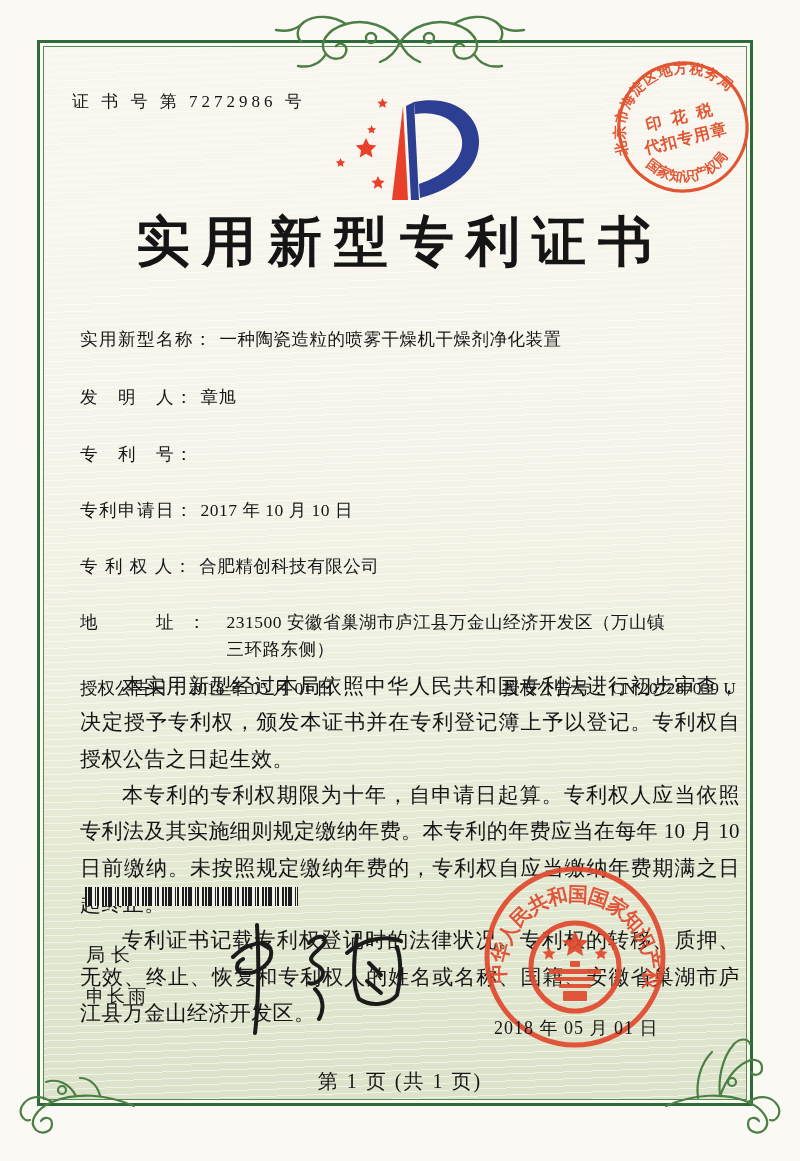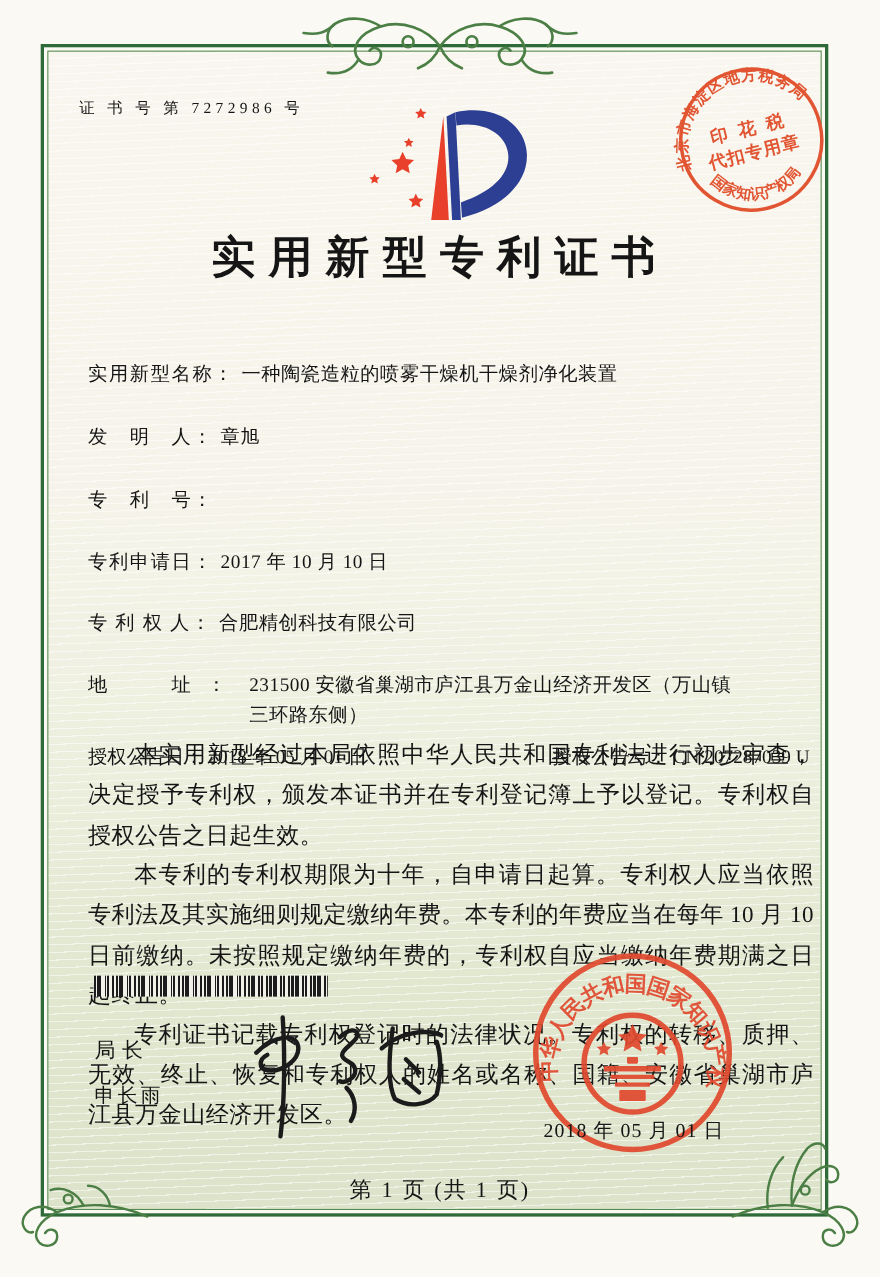--- a/index.html
+++ b/index.html
@@ -17,25 +17,25 @@
   .frame-inner{
     position:absolute;left:3px;top:3px;right:3px;bottom:3px;
     border:1px solid #578a4e;
     background:
       repeating-linear-gradient(178deg, rgba(255,255,255,0) 0 6px, rgba(255,255,255,.55) 6px 7px),
       linear-gradient(180deg,#f8f6ee 0%,#f6f4ea 38%,#ecefdd 62%,#e2e7d0 80%,#dde3ca 100%);
   }
   .content{position:absolute;left:0;top:0;width:800px;height:1161px;}
 
   
-  .cert-number{position:absolute;left:72px;top:90px;font-size:14px;letter-spacing:4px;}
+  .cert-number{position:absolute;left:72px;top:90px;font-size:17px;letter-spacing:4px;}
   .logo{position:absolute;left:322px;top:88px;width:160px;height:118px;}
   .title{
     position:absolute;left:0;top:206px;width:800px;text-align:center;
-    font-size:40px;font-weight:bold;letter-spacing:12px;
+    font-size:54px;font-weight:bold;letter-spacing:12px;
   }
 
   
   .fields{position:absolute;left:80px;top:326px;width:660px;font-size:17.5px;}
   .field-row{display:flex;margin-bottom:30px;line-height:1.5;}
   .field-label{white-space:pre;letter-spacing:1.5px;flex:0 0 auto;}
   .field-colon{flex:0 0 auto;margin-right:8px;}
   .field-value{white-space:pre-line;letter-spacing:.5px;}
   .row-name{margin-bottom:32px;}
   .row-addr{margin-bottom:12px;gap:13px;}

